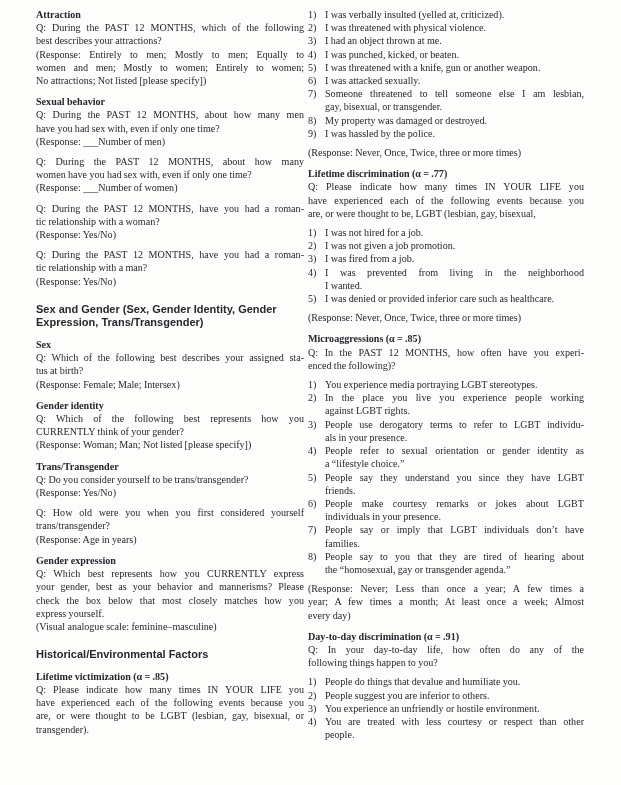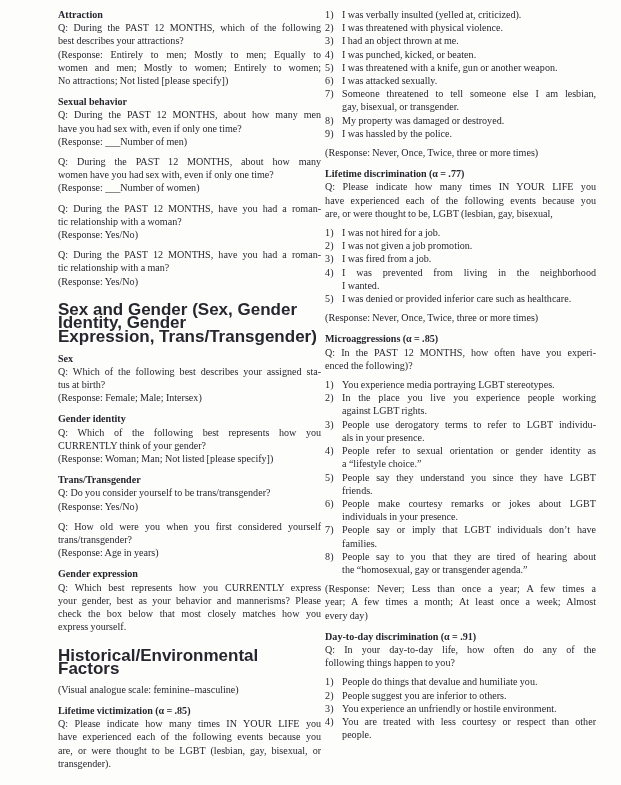--- a/index.html
+++ b/index.html
@@ -15,36 +15,35 @@
     font-family: "Liberation Serif", "DejaVu Serif", serif;
     font-size: 10.1px;
     line-height: 13.2px;
     word-spacing: -0.2px;
   }
   .page {
     box-sizing: border-box;
     display: flex;
     gap: 4px;
     padding: 8px 25px 0 36px;
-    margin-left: 22px;
   }
   .col { box-sizing: border-box; }
   .col-left  { width: 268px; }
   .col-right { width: 276px; }
 
   .blk { margin: 0; }
 
   
   .b-heading { font-weight: bold; margin-top: 8px; }
 
   
   .b-section_heading {
     font-family: "Liberation Sans", "DejaVu Sans", sans-serif;
     font-weight: bold;
-    font-size: 17px;
+    font-size: 11px;
     line-height: 13.6px;
     margin-top: 15px;
     margin-bottom: 7px;
     word-spacing: 0;
   }
 
   .b-question { margin-top: 7px; }
   .b-heading + .b-question { margin-top: 0; }
   .b-response { margin-top: 0; }
   .b-list { margin-top: 6px; }
@@ -153,25 +152,25 @@
       </div>
       <div class="blk b-heading">
         <div class="ln">Gender expression</div>
       </div>
       <div class="blk b-question">
         <div class="ln">Q: Which best represents how you CURRENTLY express</div>
         <div class="ln">your gender, best as your behavior and mannerisms? Please</div>
         <div class="ln">check the box below that most closely matches how you</div>
         <div class="ln">express yourself.</div>
       </div>
+      <div class="blk b-response">
+        <div class="ln">(Visual analogue scale: feminine–masculine)</div>
+      </div>
       <div class="blk b-section_heading">
         <div class="ln">Historical/Environmental Factors</div>
-      </div>
-      <div class="blk b-response">
-        <div class="ln">(Visual analogue scale: feminine–masculine)</div>
       </div>
       <div class="blk b-heading">
         <div class="ln">Lifetime victimization (α = .85)</div>
       </div>
       <div class="blk b-question">
         <div class="ln">Q: Please indicate how many times IN YOUR LIFE you</div>
         <div class="ln">have experienced each of the following events because you</div>
         <div class="ln">are, or were thought to be LGBT (lesbian, gay, bisexual, or</div>
         <div class="ln">transgender).</div>
       </div>

